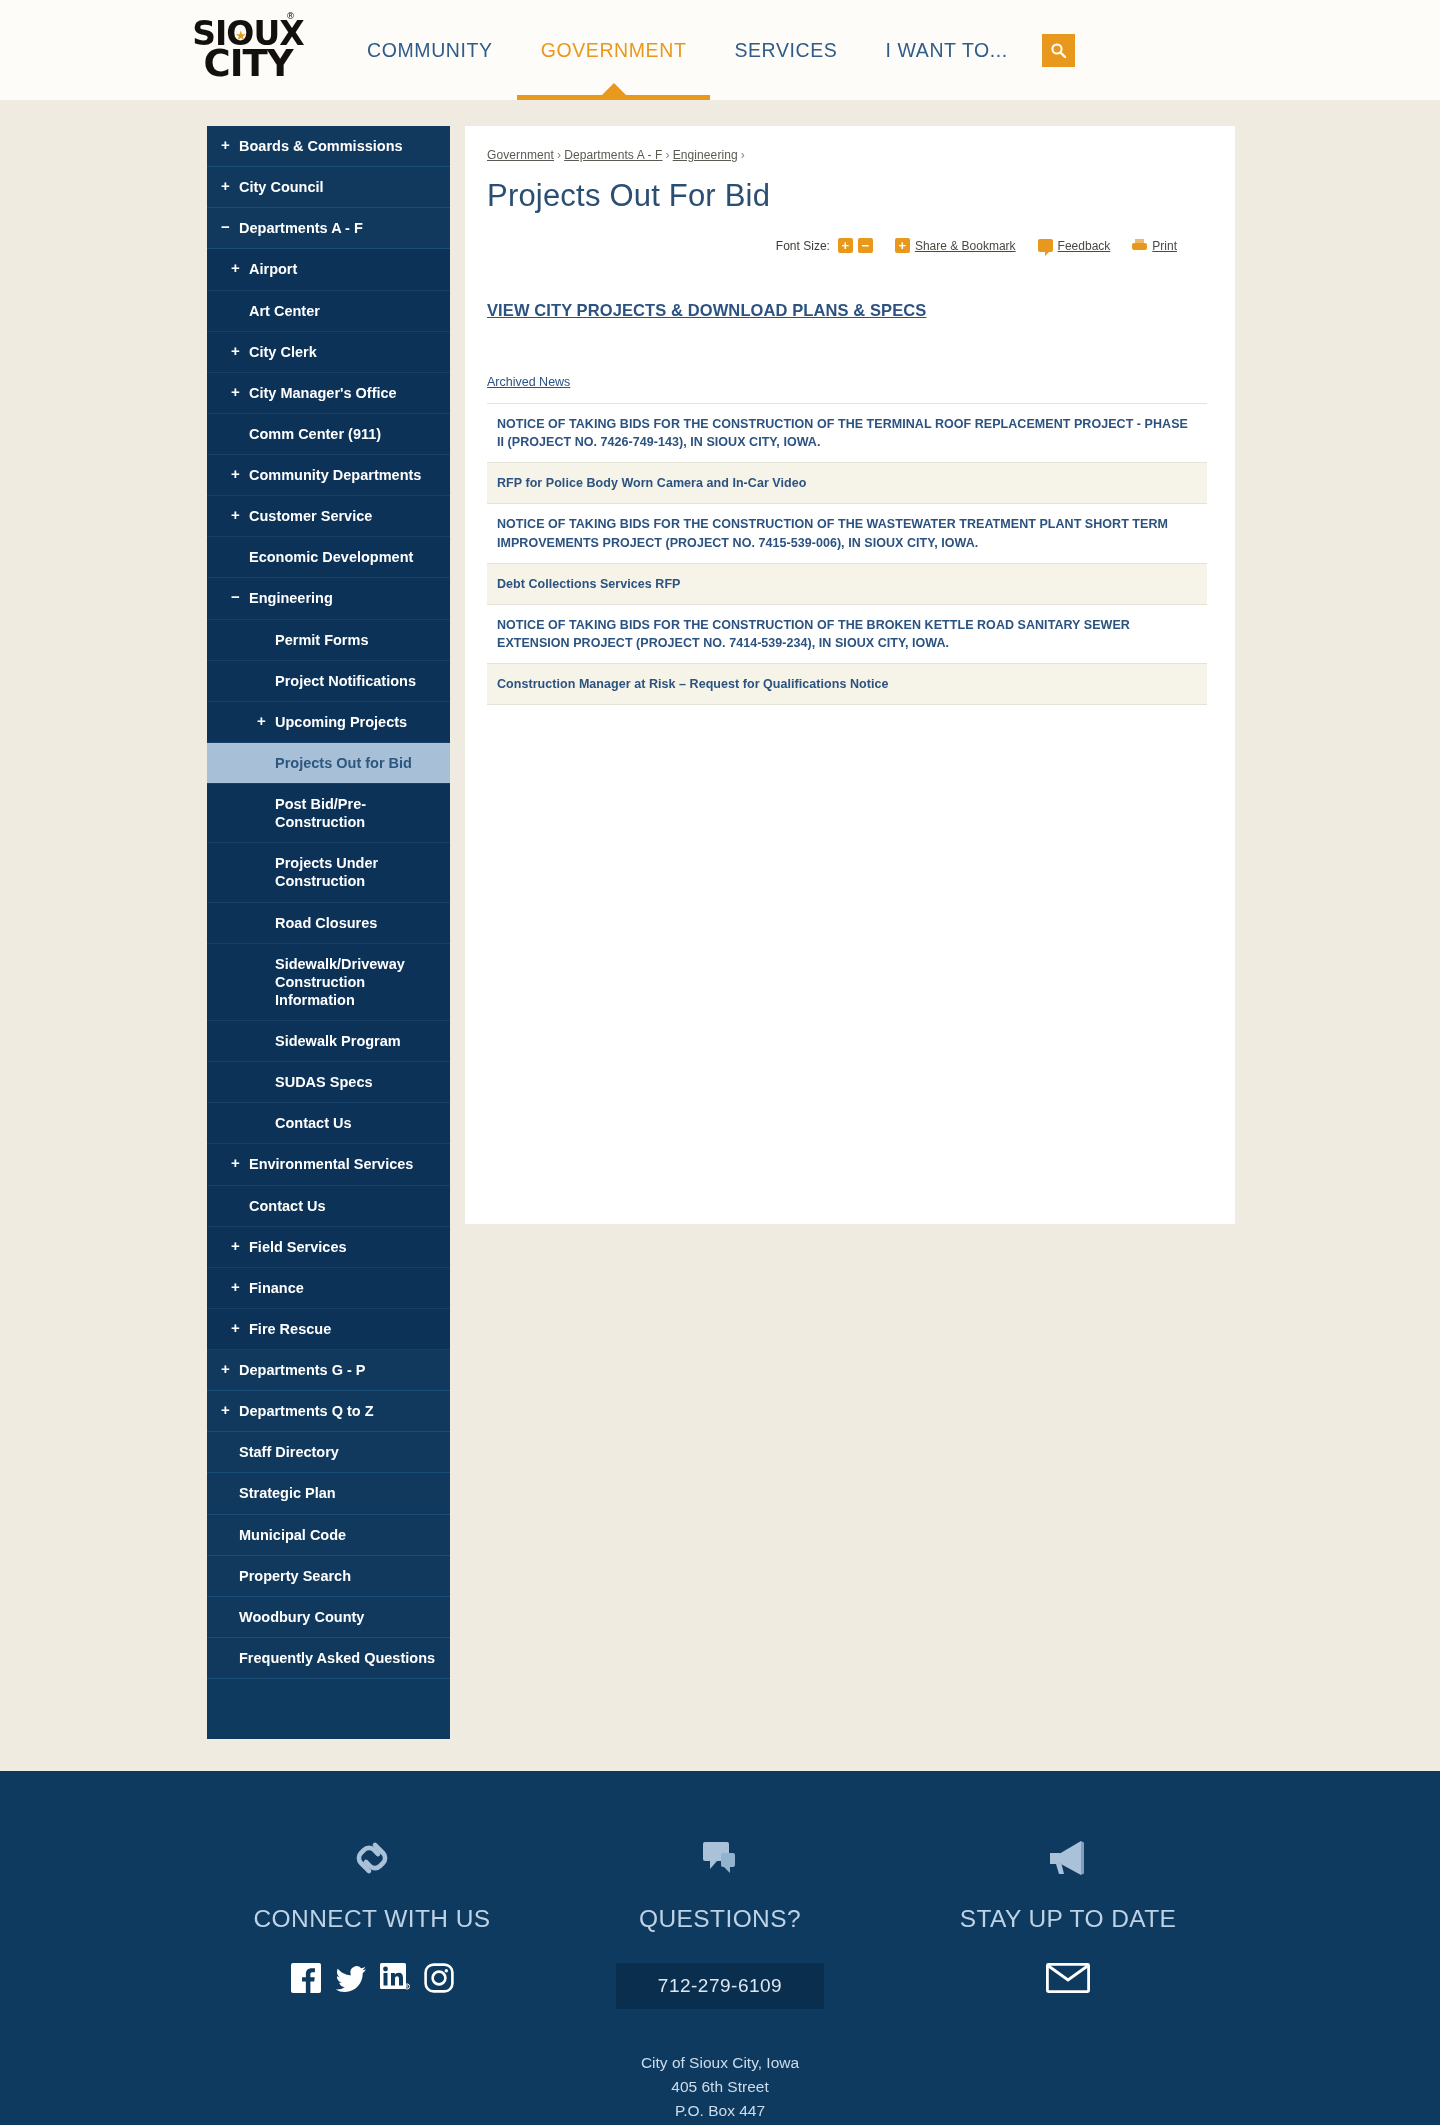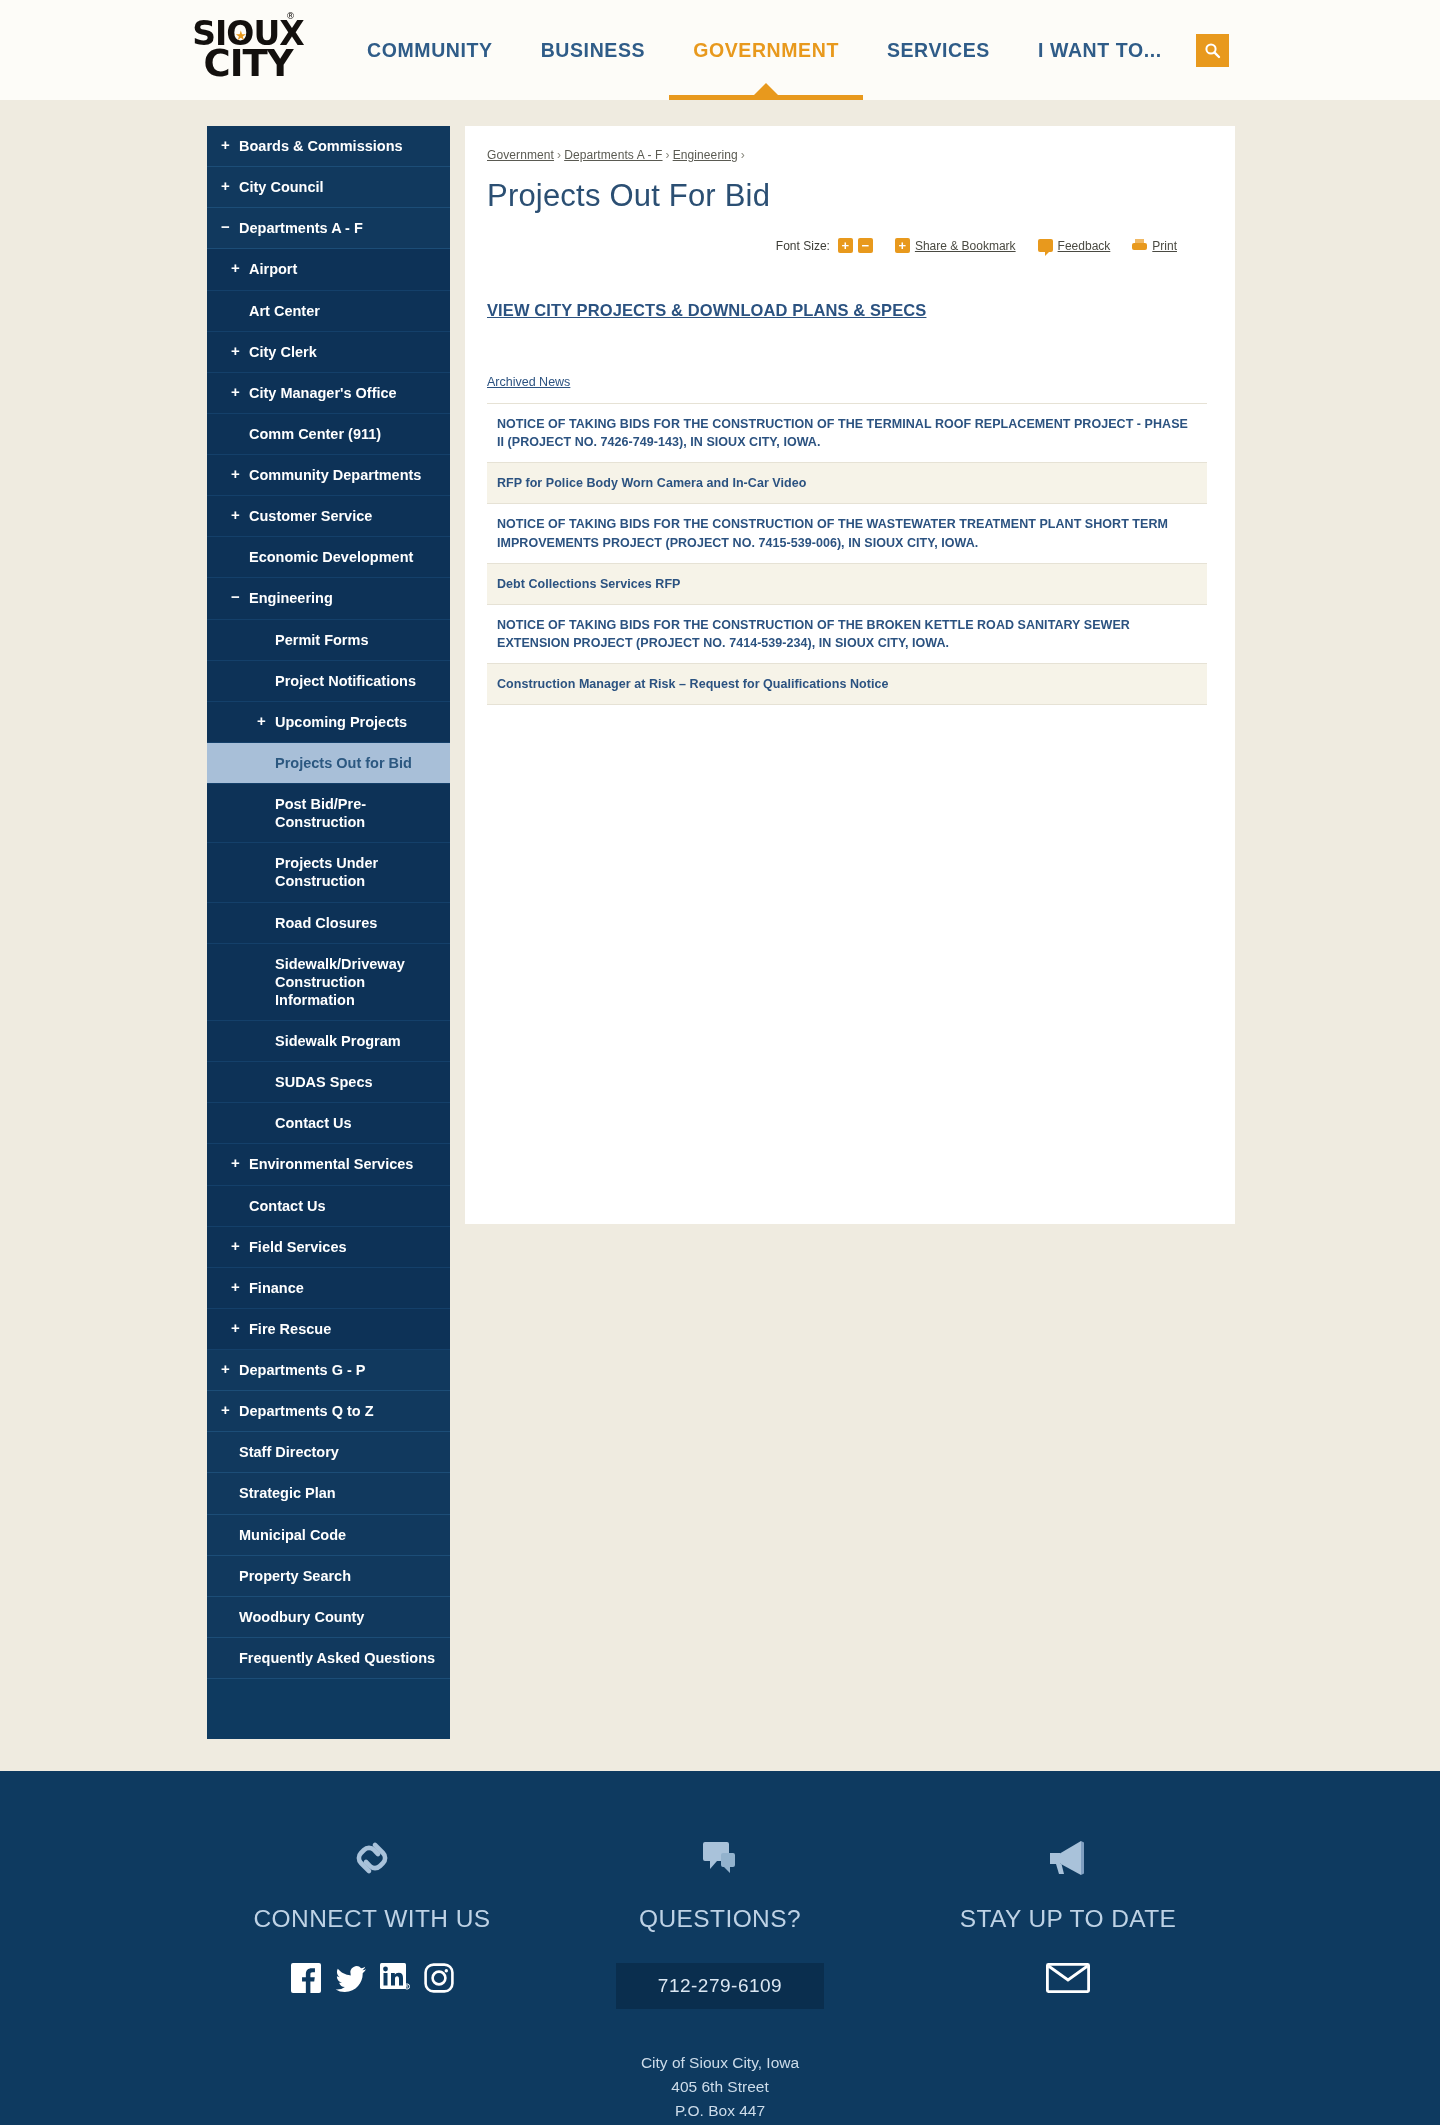--- a/index.html
+++ b/index.html
@@ -61,21 +61,21 @@
     color: #2f5c88;
     font-size: 19.5px;
     letter-spacing: 0.6px;
     padding: 0 24px;
     height: 100px;
     display: flex;
     align-items: center;
     cursor: pointer;
     position: relative;
     font-family: "Liberation Sans", sans-serif;
-    font-weight: 700;
+    font-weight: 400;
   }
   .nav-item.active { color: #e8991d; }
   .nav-item.active::after {
     content: "";
     position: absolute;
     left: 0; right: 0; bottom: 0;
     height: 5px;
     background: #e8991d;
   }
   .nav-item.active .caret {
@@ -314,21 +314,20 @@
 
 <div class="header">
   <div class="logo">
     <span class="tm">®</span>
     <span class="l1">SIOUX</span>
     <span class="star">★</span>
     <span class="l2">CITY</span>
   </div>
   <div class="nav">
     <div class="nav-item">COMMUNITY</div>
-    <div class="nav-item">BUSINESS</div>
     <div class="nav-item active">
       <span>GOVERNMENT</span>
       <span class="caret"></span>
     </div>
     <div class="nav-item">SERVICES</div>
     <div class="nav-item">I WANT TO...</div>
     <div class="search-btn">
       <svg width="17" height="17" viewBox="0 0 17 17">
         <circle cx="7" cy="7" r="4.6" fill="none" stroke="#fff" stroke-width="2"></circle>
         <line x1="10.4" y1="10.4" x2="15" y2="15" stroke="#fff" stroke-width="2.4" stroke-linecap="round"></line>

